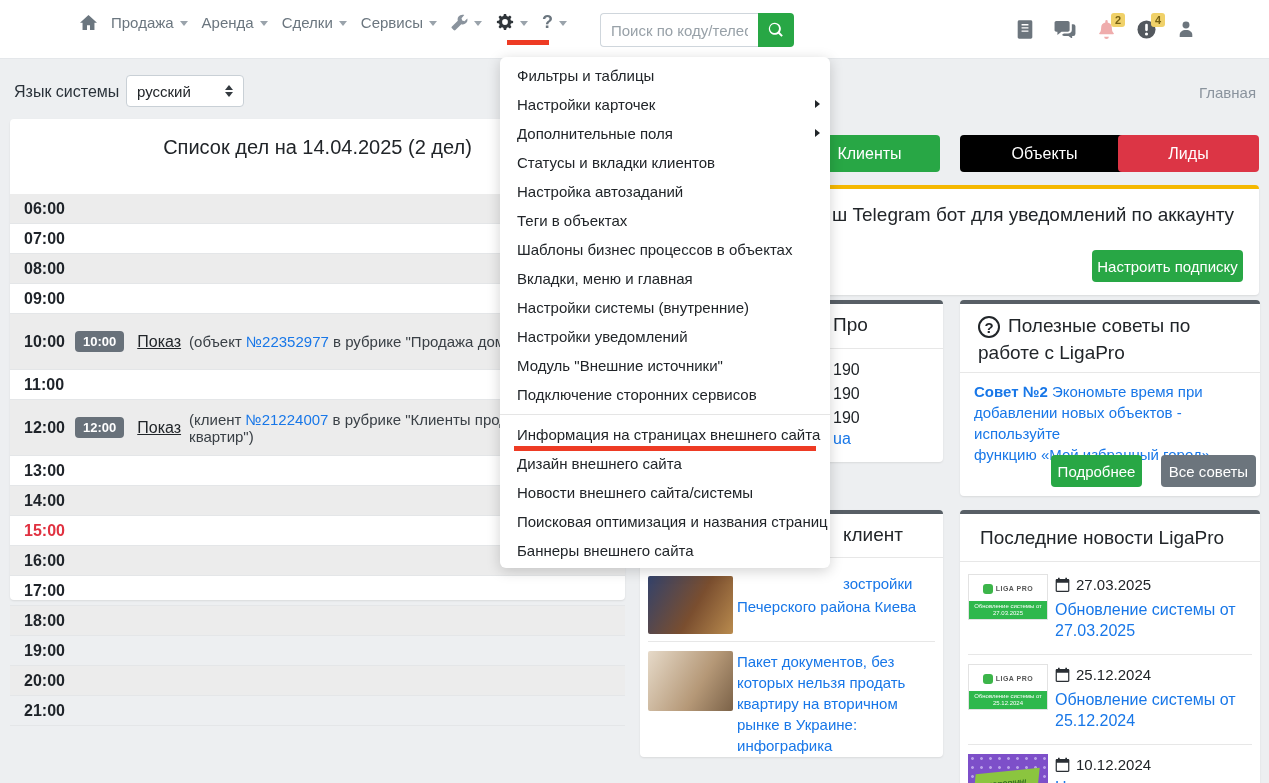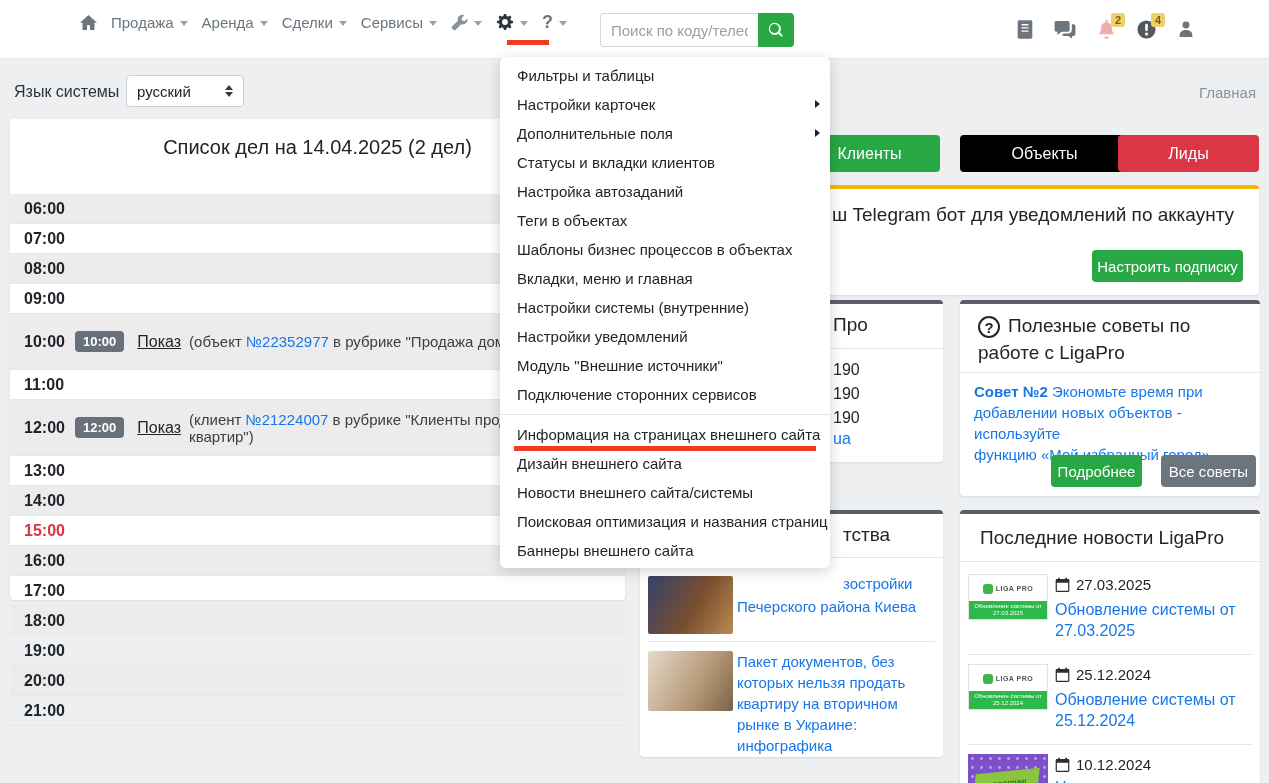--- a/index.html
+++ b/index.html
@@ -320,21 +320,21 @@
     <div class="tip-text">
       <span><span class="tip-bold">Совет №2</span><span> Экономьте время при</span></span>
       <span class="tip-line">добавлении новых объектов - используйте</span>
       <span class="tip-line">функцию «Мой избранный город».</span>
     </div>
     <button class="tips-btn btn-more">Подробнее</button>
     <button class="tips-btn btn-all">Все советы</button>
   </div>
 
   <div class="card agency-card">
-    <span class="agency-title">тства</span>
+    <span class="agency-title">клиент</span>
     <div class="agency-div1"></div>
     <div class="a-thumb1"></div>
     <a class="a-link1a">зостройки</a>
     <a class="a-link1b">Печерского района Киева</a>
     <div class="agency-div2"></div>
     <div class="a-thumb2"></div>
     <a class="a-link2">
       <span>Пакет документов, без</span>
       <span>которых нельзя продать</span>
       <span>квартиру на вторичном</span>

